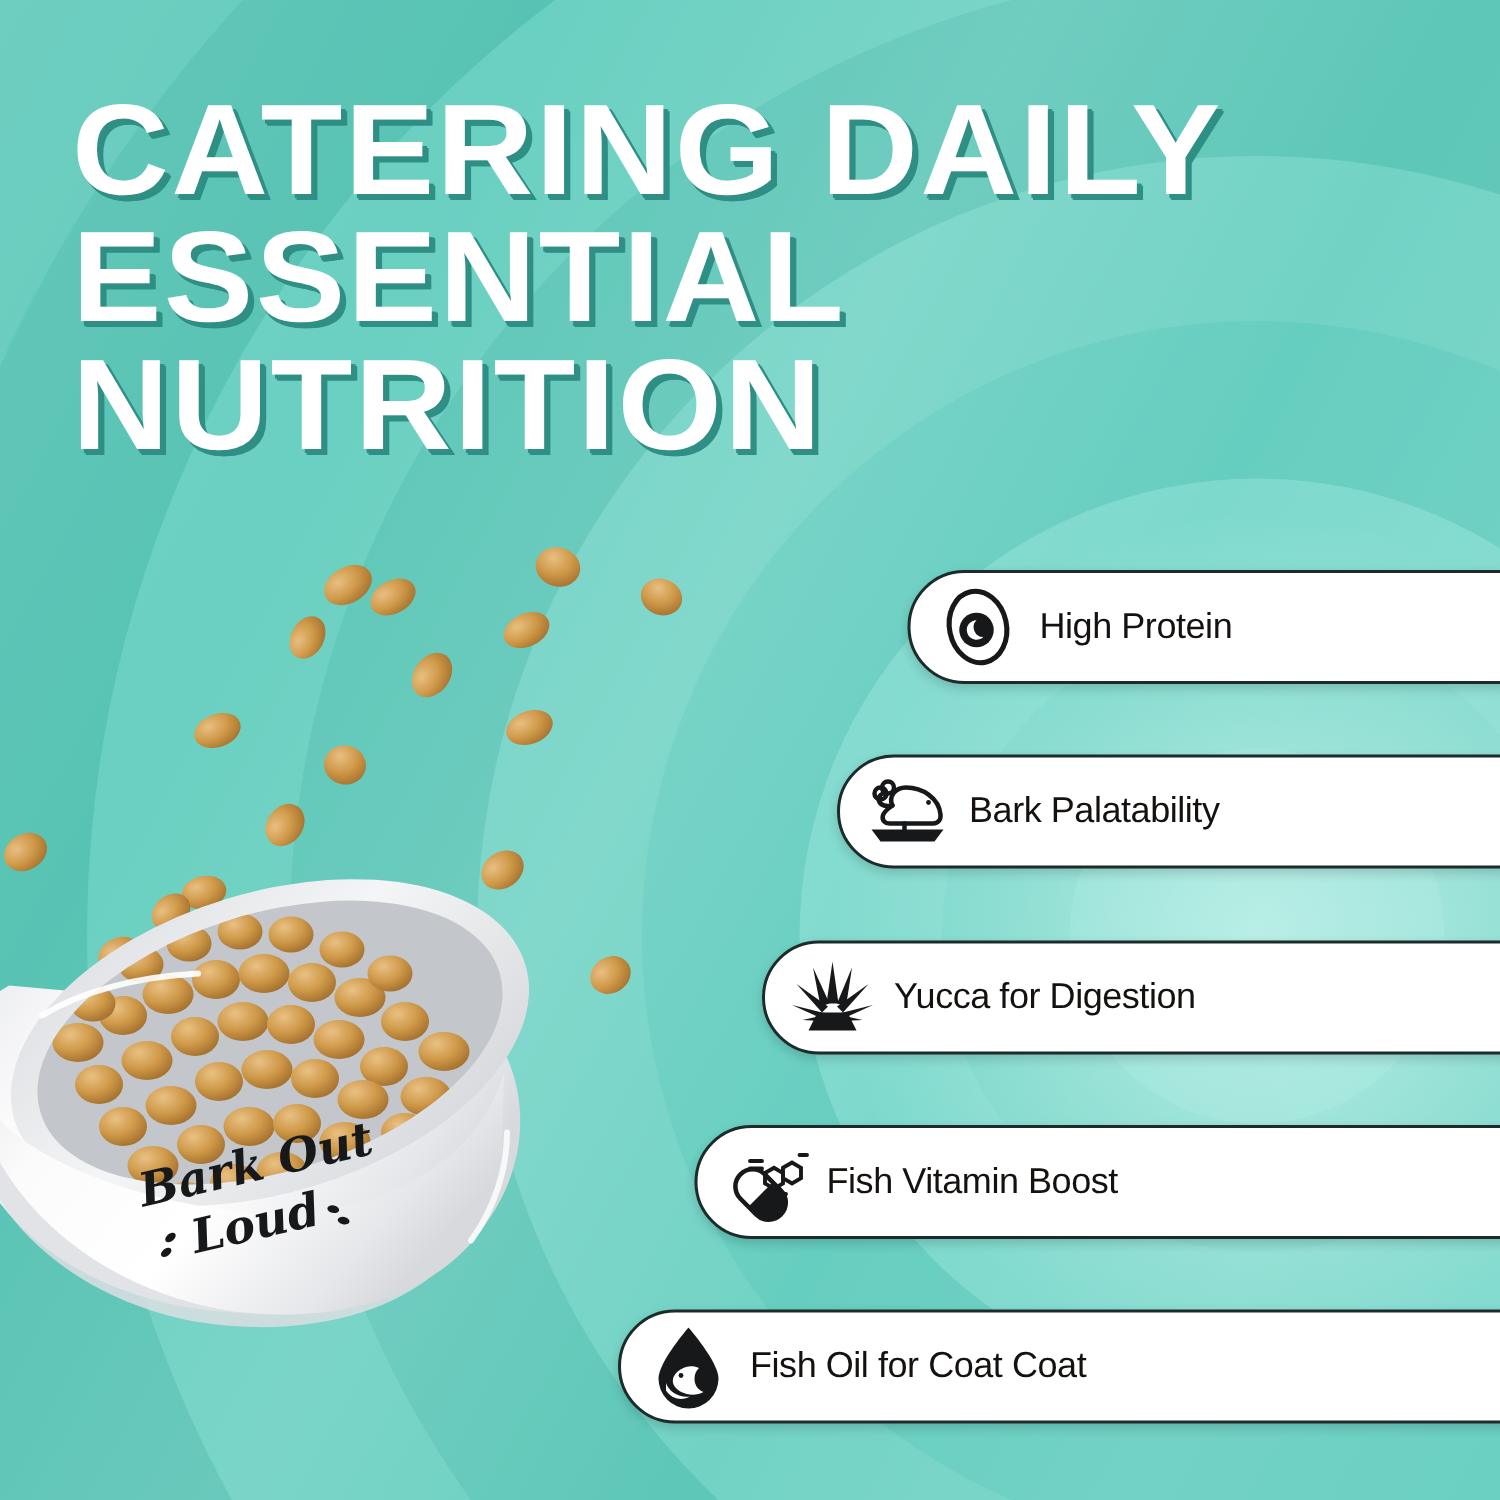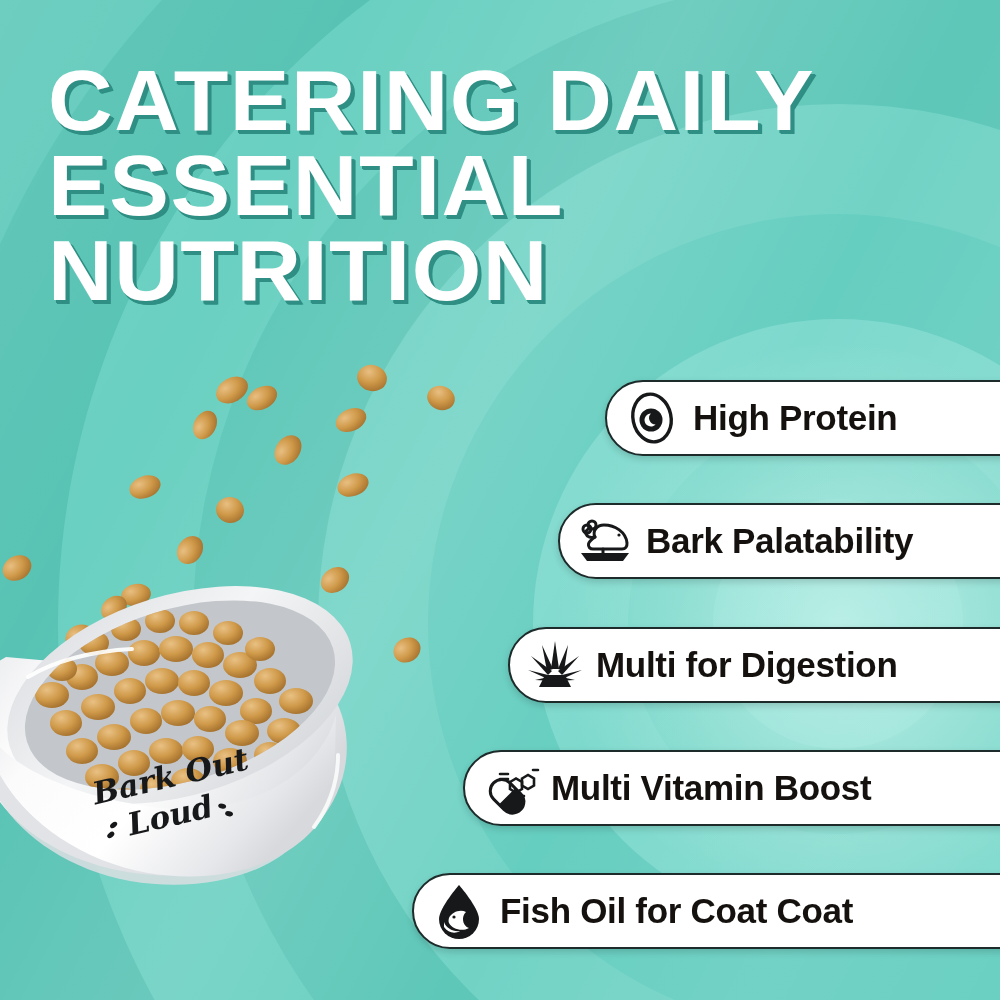--- a/index.html
+++ b/index.html
@@ -59,22 +59,22 @@
     display:flex;align-items:center;
     box-shadow:0 3px 7px rgba(0,0,0,.16);
   }
   .pill .ic{
     flex:0 0 auto;
     width:66px;height:60px;
     margin-left:12px;
     display:flex;align-items:center;justify-content:center;
   }
   .pill .lbl{
-    font-size:35px;
-    font-weight:700;
+    font-size:24px;
+    font-weight:400;
     color:#14110f;
     letter-spacing:-.3px;
     margin-left:8px;
     white-space:nowrap;
   }
   .pill svg{display:block;}
 
   
   .bowl-wrap{position:absolute;left:-38px;top:565px;width:430px;height:330px;}
   .falling{position:absolute;}
@@ -275,38 +275,38 @@
           <path d="M5 19l21 15-4 4z"></path>
           <path d="M53 19L32 34l4 4z"></path>
           <path d="M2 33l24 6-2 4z"></path>
           <path d="M56 33l-24 6 2 4z"></path>
           <path d="M9 43l18-4 1 5z"></path>
           <path d="M49 43l-18-4-1 5z"></path>
           <path d="M19 38h20l6 12H13z"></path>
         </g>
       </svg>
     </span>
-    <span class="lbl">Multi for Digestion</span>
+    <span class="lbl">Yucca for Digestion</span>
   </div>
 
   <div class="pill" style="top:750px;left:463px;">
     <span class="ic">
       <svg width="60" height="56" viewBox="0 0 60 56">
         <g transform="rotate(45 26 36)">
           <rect x="8" y="24" width="38" height="23" rx="11.5" fill="#fff" stroke="#17181a" stroke-width="3"></rect>
           <path d="M27 24h8a11.5 11.5 0 0 1 0 23h-8z" fill="#17181a"></path>
         </g>
         <g fill="none" stroke="#17181a" stroke-width="2.6" stroke-linecap="round">
           <path d="M30 22l6-3.5 6 3.5v7l-6 3.5L30 29z"></path>
           <path d="M42 18.5l6-3.5 6 3.5v7l-6 3.5-6-3.5z"></path>
           <path d="M20 14h8M20 19h8M36 36h8M36 41h8M53 10h5"></path>
         </g>
       </svg>
     </span>
-    <span class="lbl">Multi Vitamin Boost</span>
+    <span class="lbl">Fish Vitamin Boost</span>
   </div>
 
   <div class="pill" style="top:873px;left:412px;">
     <span class="ic">
       <svg width="54" height="58" viewBox="0 0 54 58">
         <path d="M27 3C27 3 7 26 7 37a20 20 0 0 0 40 0C47 26 27 3 27 3z" fill="#17181a"></path>
         <g fill="#fff">
           <path d="M17 36c3-6 11-9 17-6-2 2-3 4-3 7 0 5 3 8 6 9-7 4-17 1-20-5-.6-1.4-.6-3 0-5z"></path>
           <path d="M12 40c2 6 9 10 16 9-5 3-12 2-16-4z"></path>
         </g>

